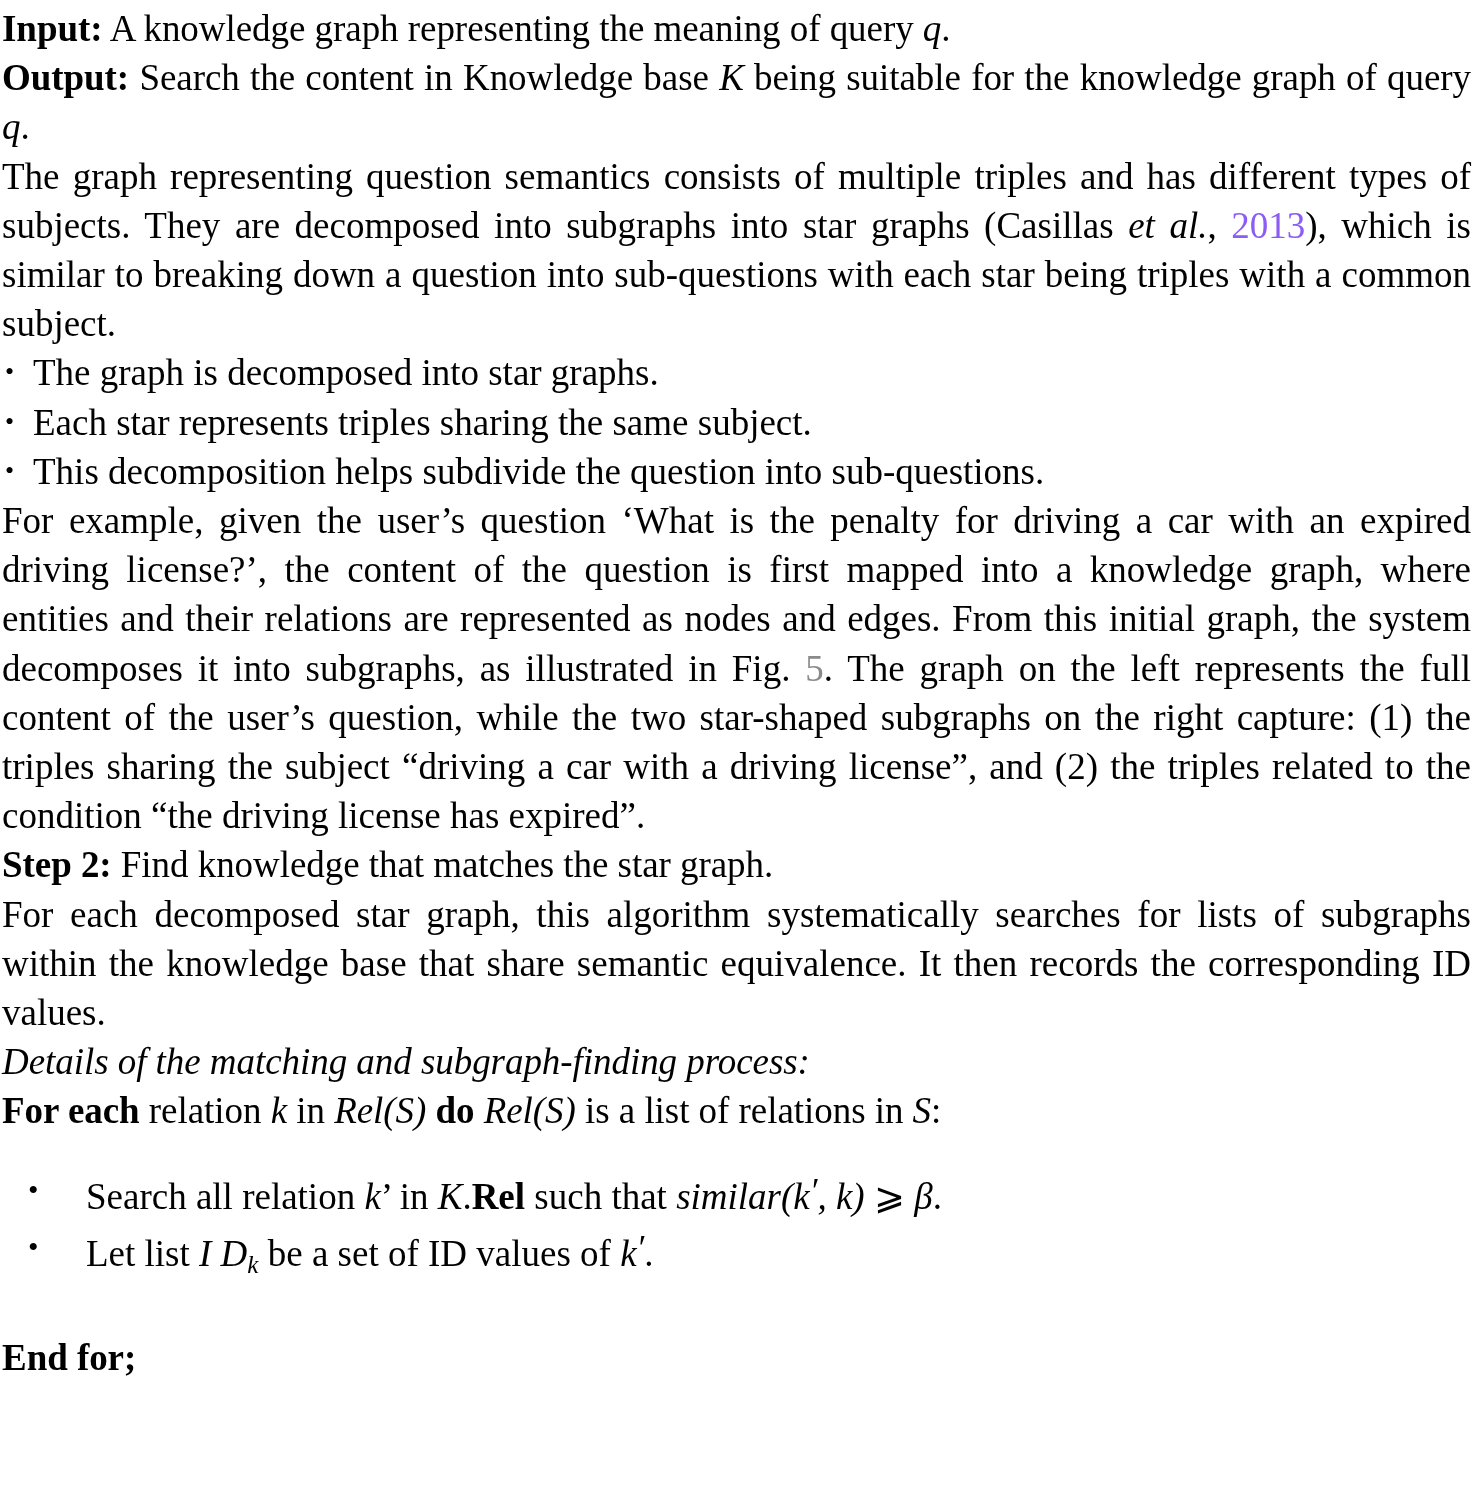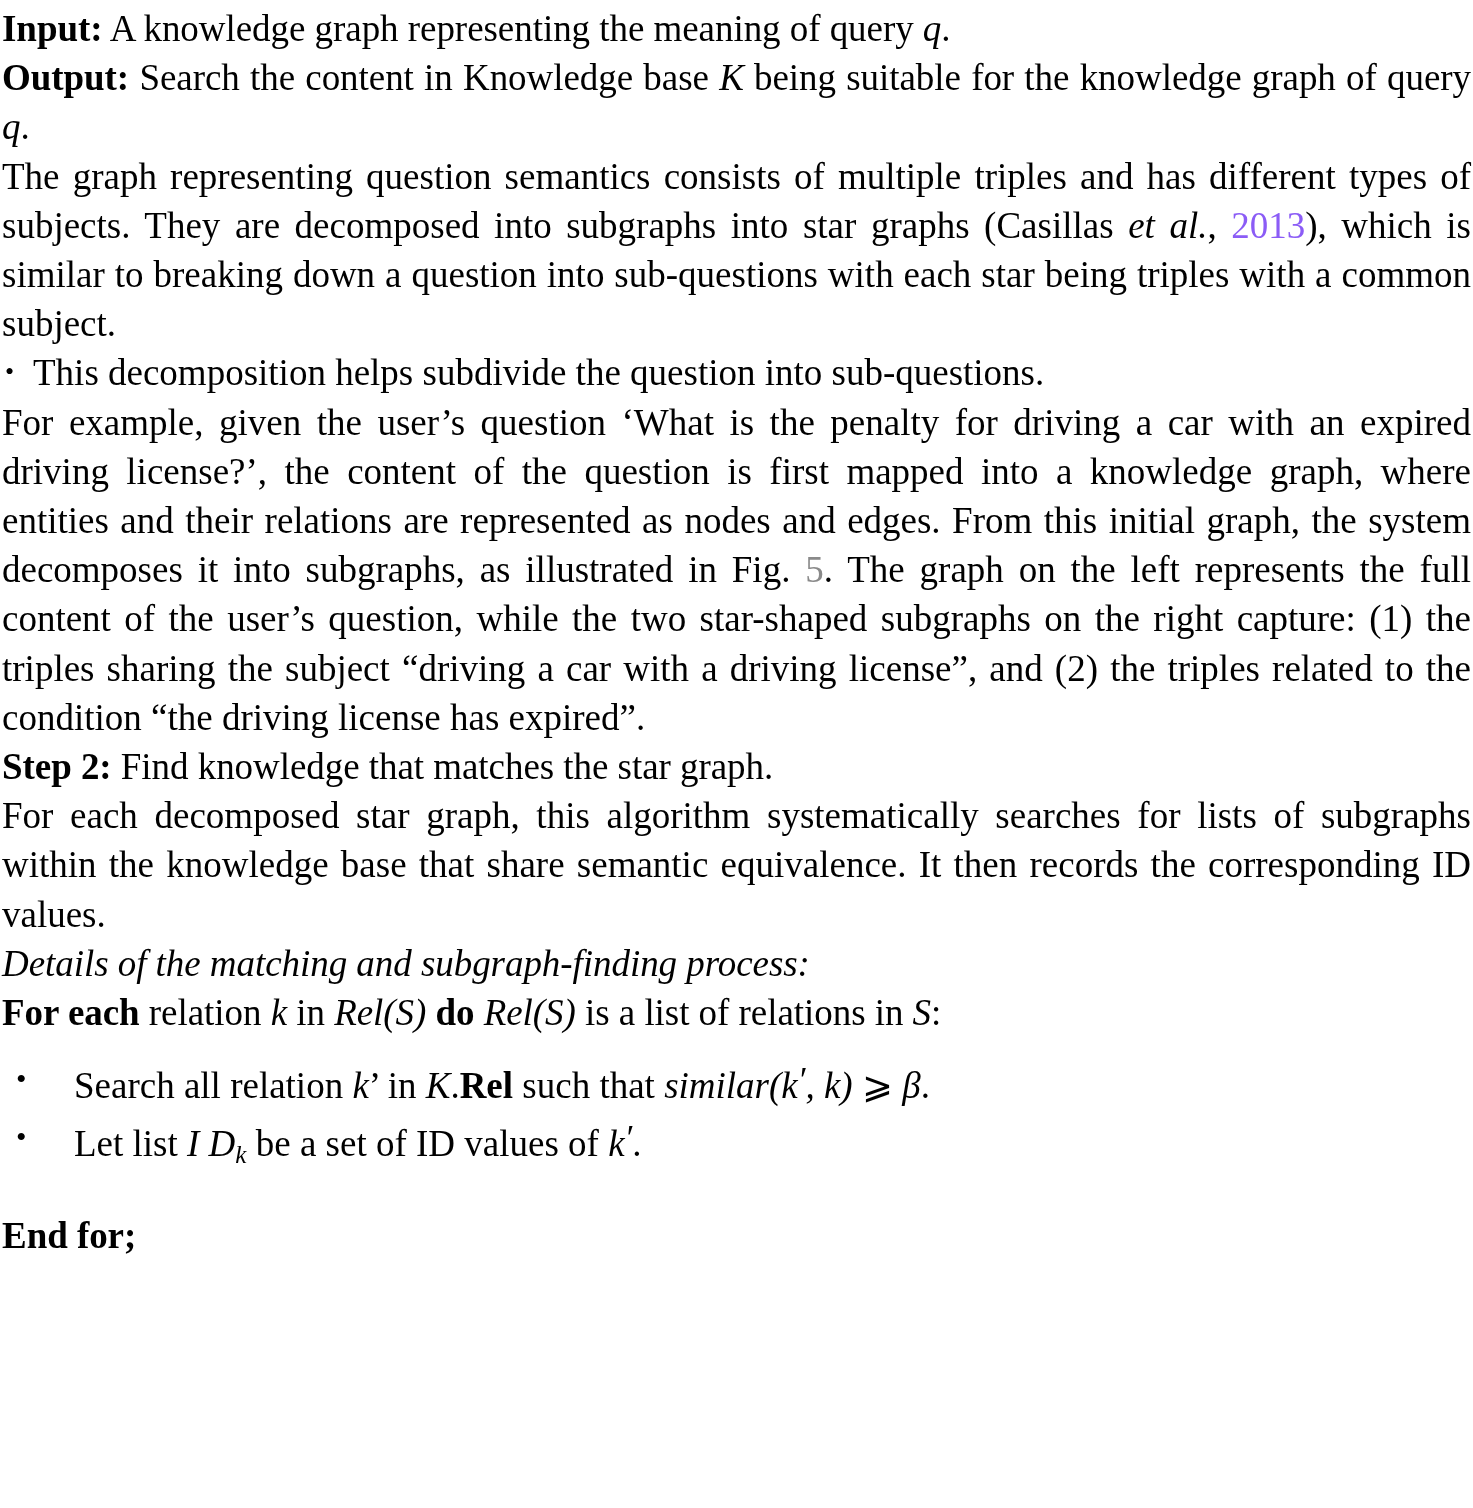--- a/index.html
+++ b/index.html
@@ -84,21 +84,21 @@
   ul.tight > li::before {
     content: "\2022";
     position: absolute;
     left: 3px;
     top: -1px;
     font-size: 26px;
   }
   
   ul.indent {
     list-style: none;
-    margin: 0;
+    margin: 12px;
     padding: 0;
   }
   ul.indent > li {
     font-size: 37px;
     line-height: 52px;
     position: relative;
     padding-left: 72px;
     margin: 0;
   }
   ul.indent > li::before {
@@ -117,20 +117,22 @@
 <div class="page">
 
   <p class="line"><b>Input:</b><span> A knowledge graph representing the meaning of query </span><i class="math">q</i><span>.</span></p>
 
   <p class="line"><b>Output:</b><span> Search the content in Knowledge base </span><i class="math">K</i><span> being suitable for the knowledge graph of query </span><i class="math">q</i><span>.</span></p>
 
 
   <p class="para para-just"><span>The graph representing question semantics consists of multiple triples and has different types of subjects. They are decomposed into subgraphs into star graphs (Casillas </span><i>et al.</i><span>, </span><span class="cite">2013</span><span>), which is similar to breaking down a question into sub-questions with each star being triples with a common subject.</span></p>
 
   <ul class="tight">
+    <li><span>The graph is decomposed into star graphs.</span></li>
+    <li><span>Each star represents triples sharing the same subject.</span></li>
     <li><span>This decomposition helps subdivide the question into sub-questions.</span></li>
   </ul>
 
   <p class="para para-just"><span>For example, given the user’s question ‘What is the penalty for driving a car with an expired driving license?’, the content of the question is first mapped into a knowledge graph, where entities and their relations are represented as nodes and edges. From this initial graph, the system decomposes it into subgraphs, as illustrated in Fig. </span><span class="xref">5</span><span>. The graph on the left represents the full content of the user’s question, while the two star-shaped subgraphs on the right capture: (1) the triples sharing the subject “driving a car with a driving license”, and (2) the triples related to the condition “the driving license has expired”.</span></p>
 
   <p class="line"><b>Step 2:</b><span> Find knowledge that matches the star graph.</span></p>
 
   <p class="para para-just"><span>For each decomposed star graph, this algorithm systematically searches for lists of subgraphs within the knowledge base that share semantic equivalence. It then records the corresponding ID values.</span></p>
 
   <p class="line"><i>Details of the matching and subgraph-finding process:</i></p>

